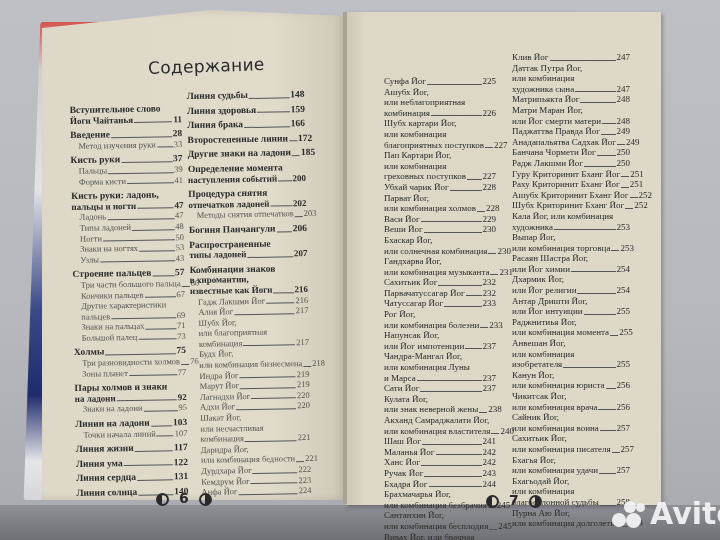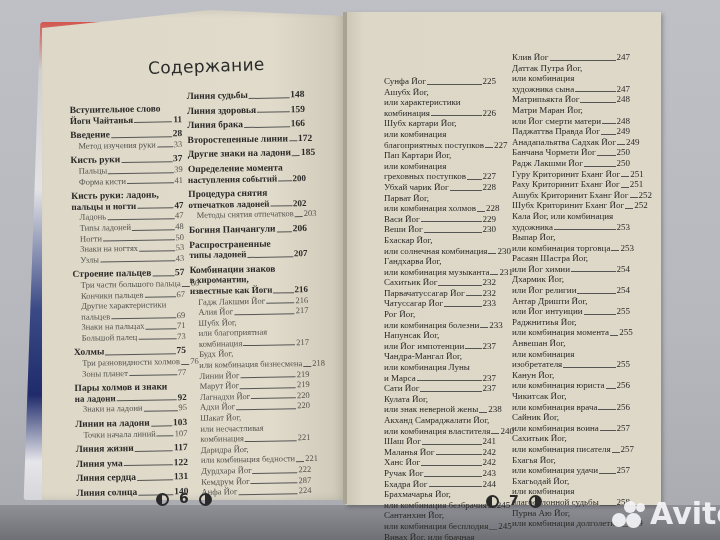--- a/index.html
+++ b/index.html
@@ -281,21 +281,21 @@
       <span class="dots"></span>
       <span class="p">217</span>
     </div>
     <div class="line sub">Будх Йог,</div>
     <div class="entry sub">
       <span class="t">или комбинация бизнесмена</span>
       <span class="dots"></span>
       <span class="p">218</span>
     </div>
     <div class="entry sub">
-      <span class="t">Линии Йог</span>
+      <span class="t">Индра Йог</span>
       <span class="dots"></span>
       <span class="p">219</span>
     </div>
     <div class="entry sub">
       <span class="t">Марут Йог</span>
       <span class="dots"></span>
       <span class="p">219</span>
     </div>
     <div class="entry sub">
       <span class="t">Лагнадхи Йог</span>
@@ -321,36 +321,36 @@
       <span class="p">221</span>
     </div>
     <div class="entry sub">
       <span class="t">Дурдхара Йог</span>
       <span class="dots"></span>
       <span class="p">222</span>
     </div>
     <div class="entry sub">
       <span class="t">Кемдрум Йог</span>
       <span class="dots"></span>
-      <span class="p">287</span>
+      <span class="p">223</span>
     </div>
     <div class="entry sub">
       <span class="t">Анфа Йог</span>
       <span class="dots"></span>
       <span class="p">224</span>
     </div>
   </div>
 <div class="col rcol" id="rc1" style="left:384px;top:76px;width:112px;">
     <div class="entry ">
       <span class="t">Сунфа Йог</span>
       <span class="dots"></span>
       <span class="p">225</span>
     </div>
     <div class="line ">Ашубх Йог,</div>
-    <div class="line ">или характеристики</div>
+    <div class="line ">или неблагоприятная</div>
     <div class="entry ">
       <span class="t">комбинация</span>
       <span class="dots"></span>
       <span class="p">226</span>
     </div>
     <div class="line ">Шубх картари Йог,</div>
     <div class="line ">или комбинация</div>
     <div class="entry ">
       <span class="t">благоприятных поступков</span>
       <span class="dots"></span>

